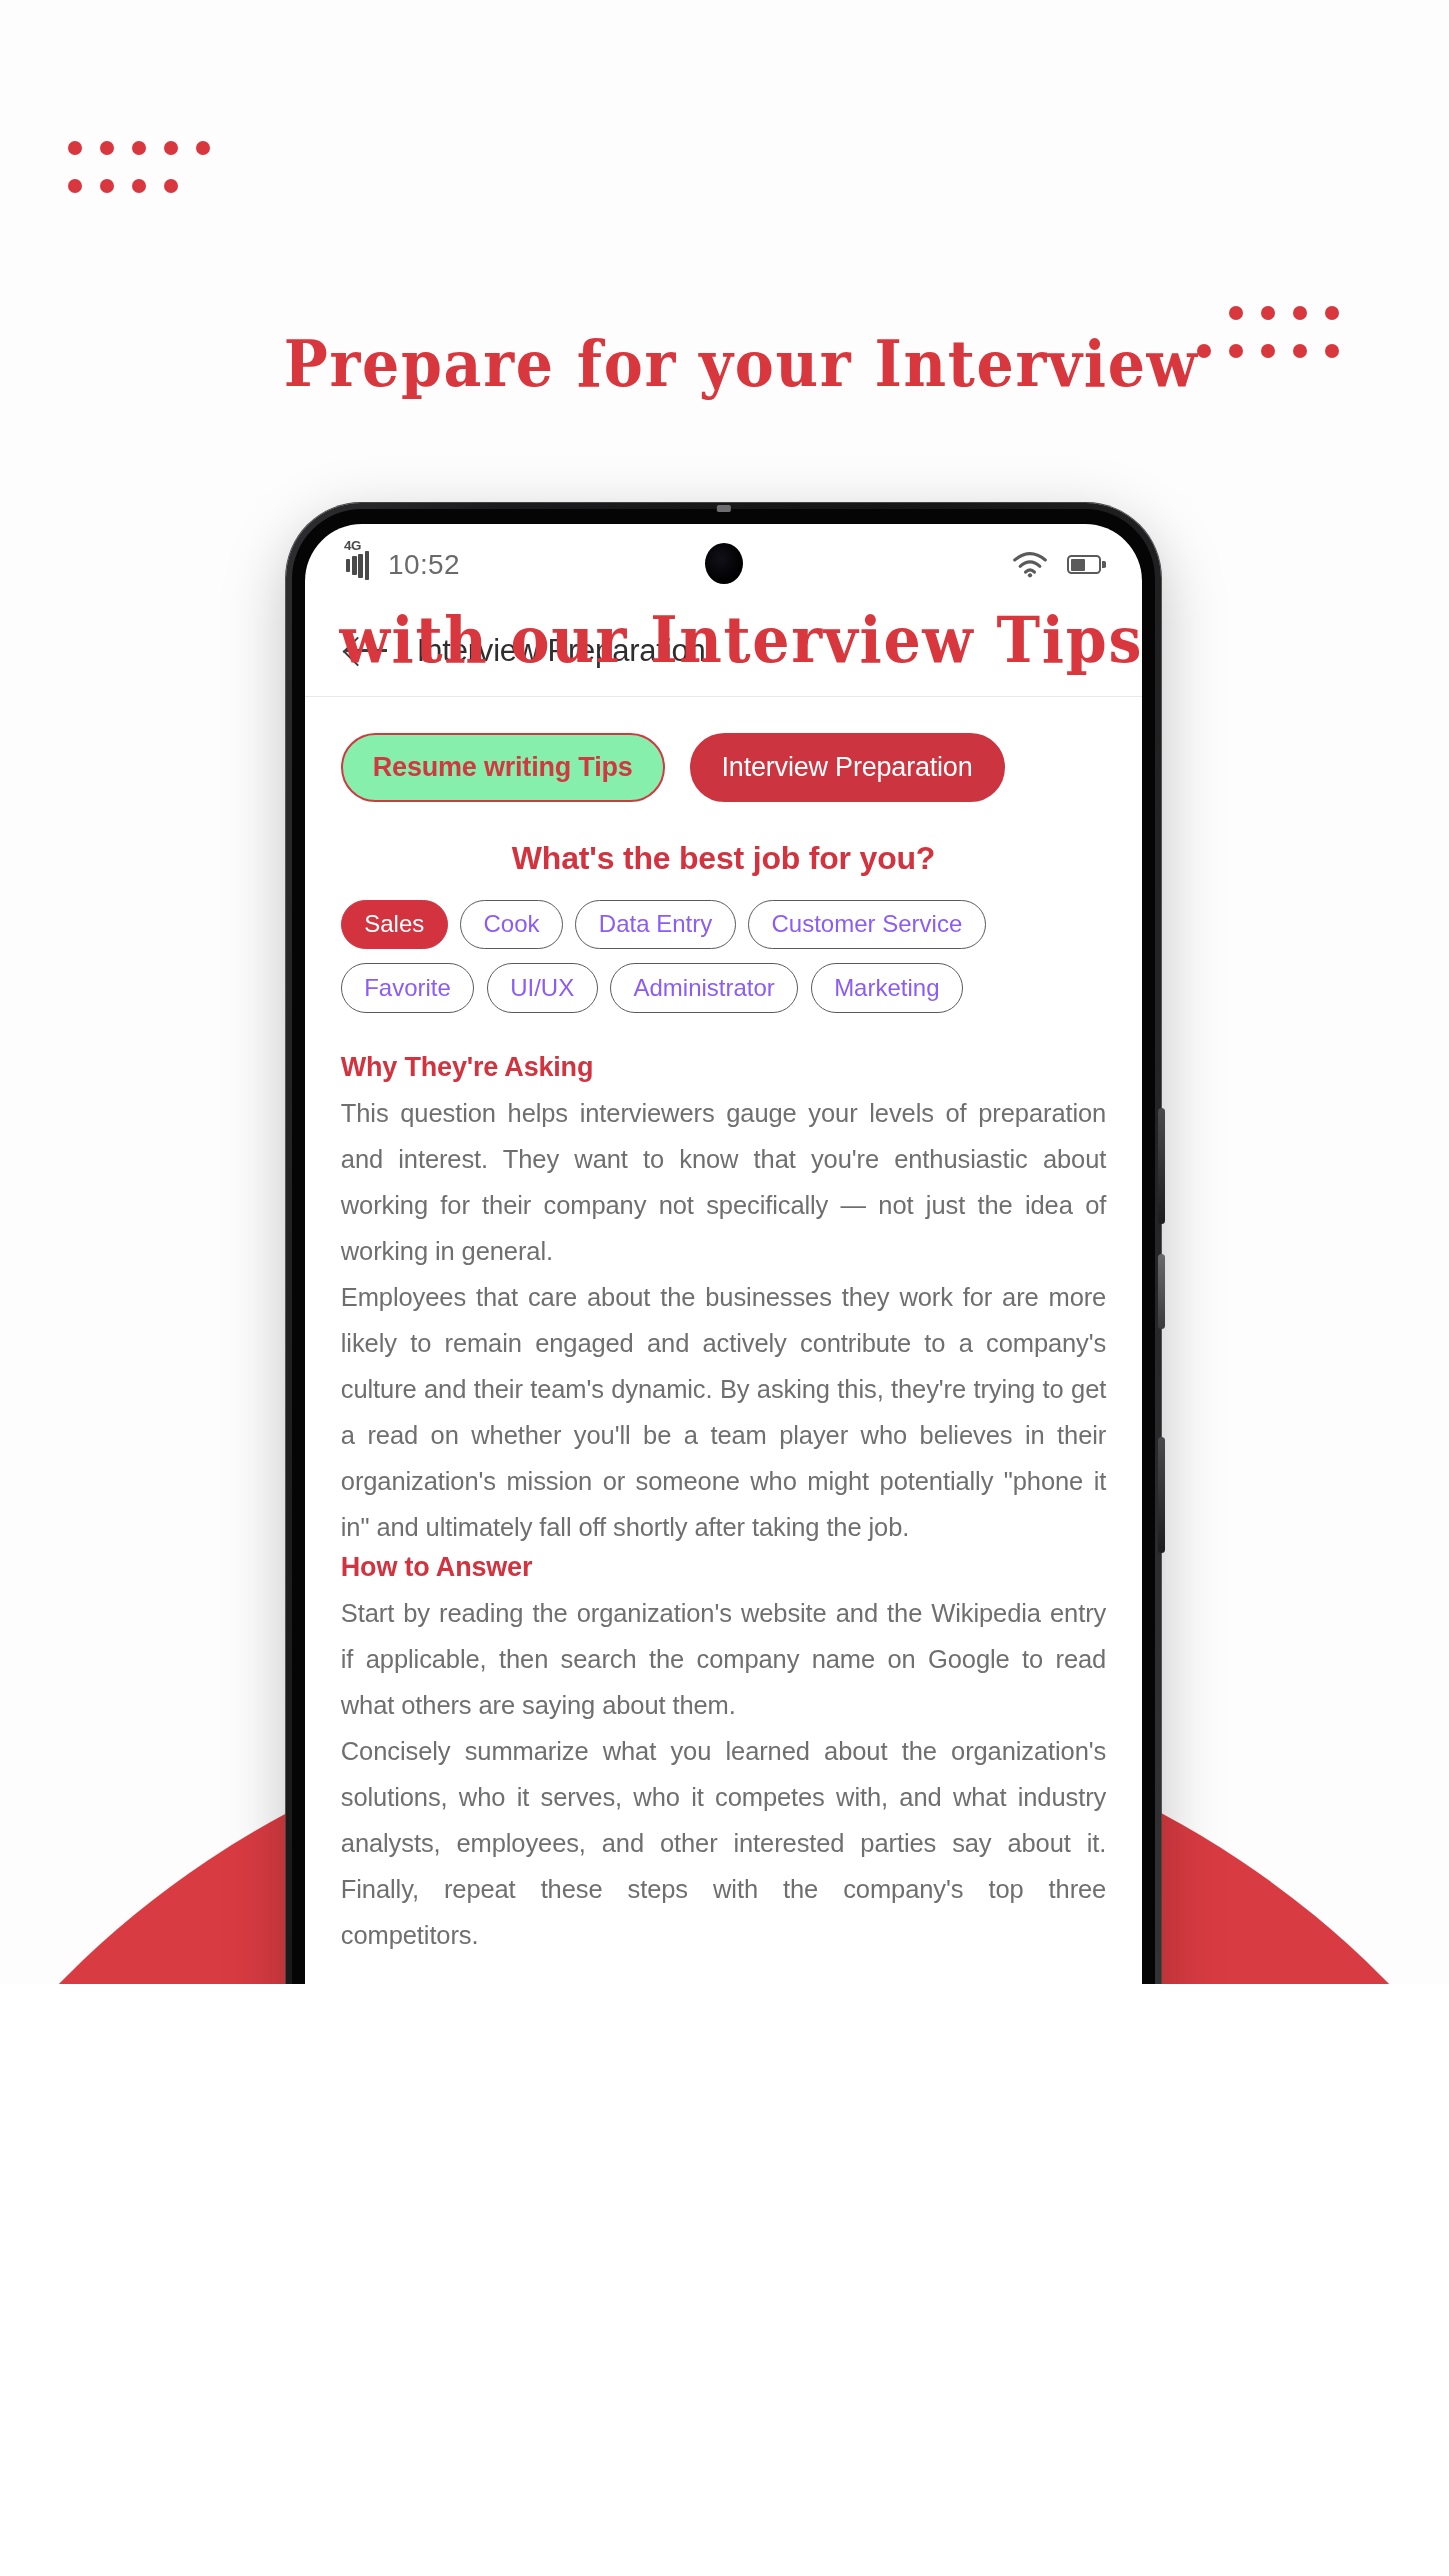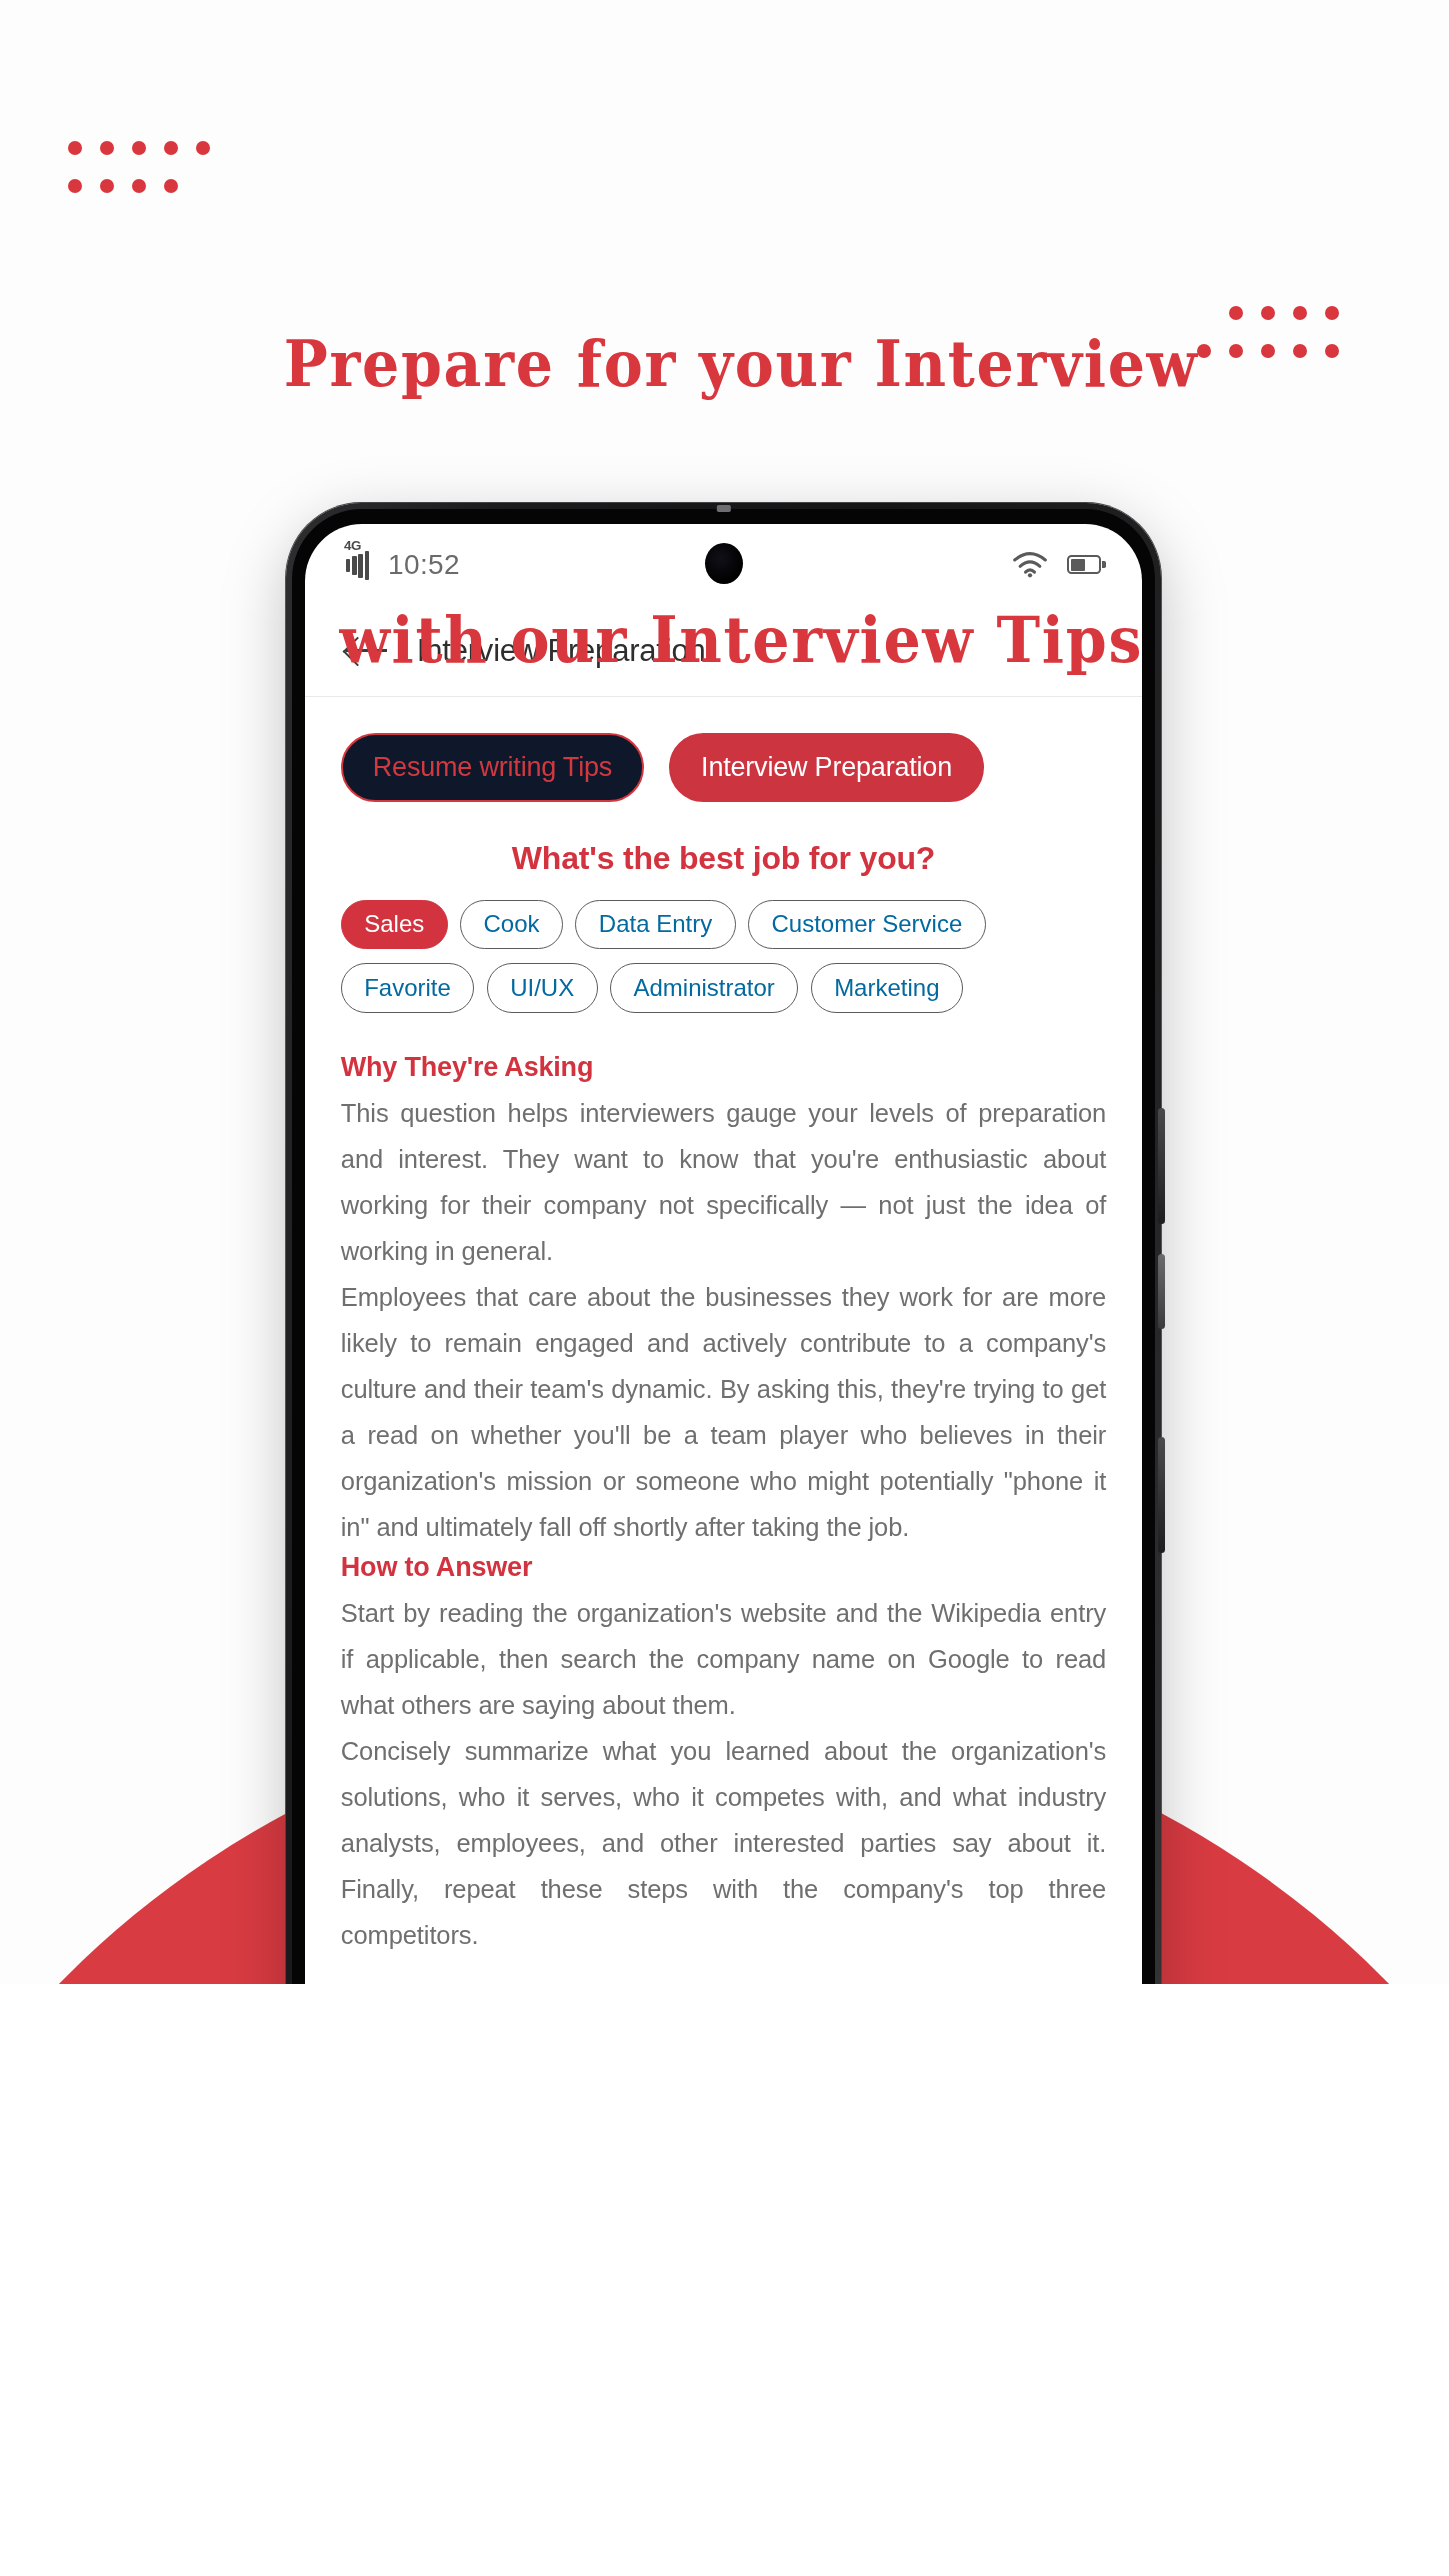--- a/index.html
+++ b/index.html
@@ -227,21 +227,21 @@
     padding: 36px 36px 0 36px;
   }
   .tab-pill {
     border-radius: 45px;
     font-size: 27px;
     letter-spacing: -0.2px;
     padding: 17px 30px;
     white-space: nowrap;
     cursor: pointer;
   }
-  .tab-pill.outline { border: 2.7px solid #D2383F; color: #D2383F; background: #0f172a; }
+  .tab-pill.outline { border: 2.7px solid #D2383F; color: #D2383F; background: #86efac; font-weight: bold; }
   .tab-pill.filled  { border: 2.7px solid #CC3440; color: #ffffff; background: #CC3440; }
 
   
   .question {
     text-align: center;
     color: #D2333F;
     font-size: 32px;
     font-weight: 700;
     letter-spacing: -0.2px;
     margin: 38px 0 23px 0;
@@ -253,21 +253,21 @@
     flex-wrap: wrap;
     gap: 14.3px 12.5px;
     padding: 0 36px;
     justify-content: flex-start;
   }
   .chip {
     border: 1.8px solid #5a5a5a;
     border-radius: 32px;
     padding: 9.8px 22.4px;
     font-size: 24px;
-    color: #0369a1;
+    color: #8b5cf6;
     background: #fff;
     white-space: nowrap;
     cursor: pointer;
   }
   .chip.active {
     background: #D2333F;
     border-color: #D2333F;
     color: #ffffff;
   }
 

